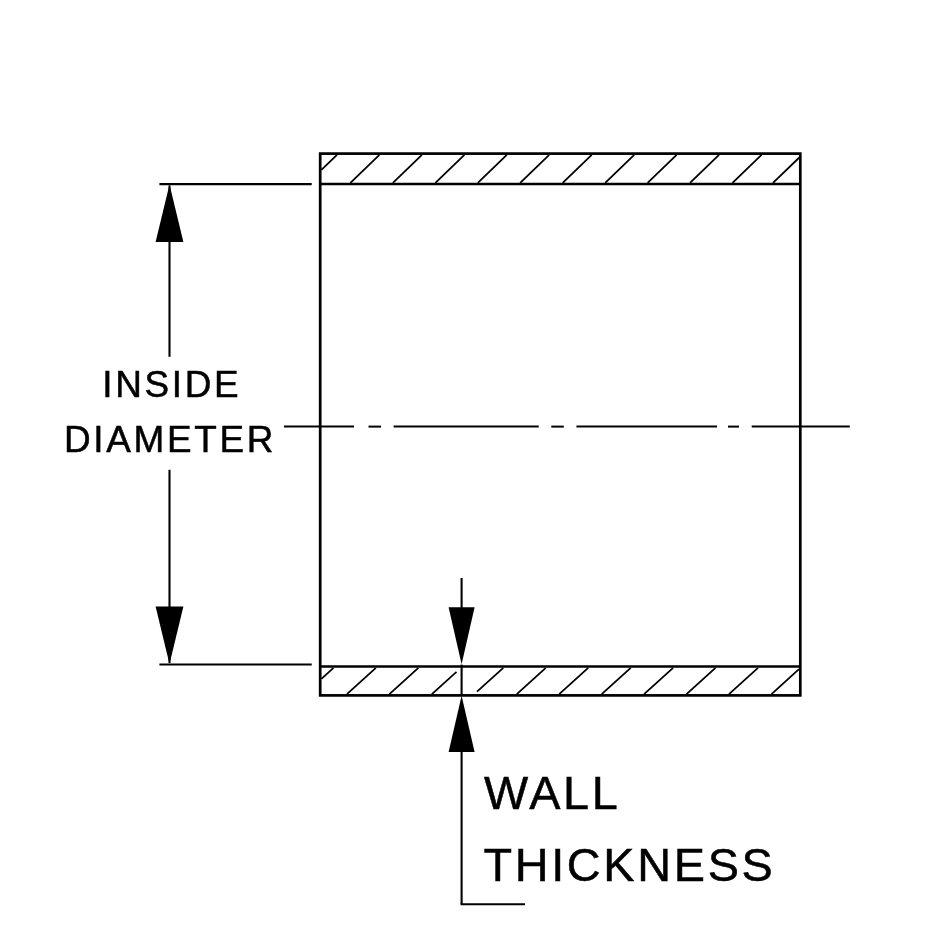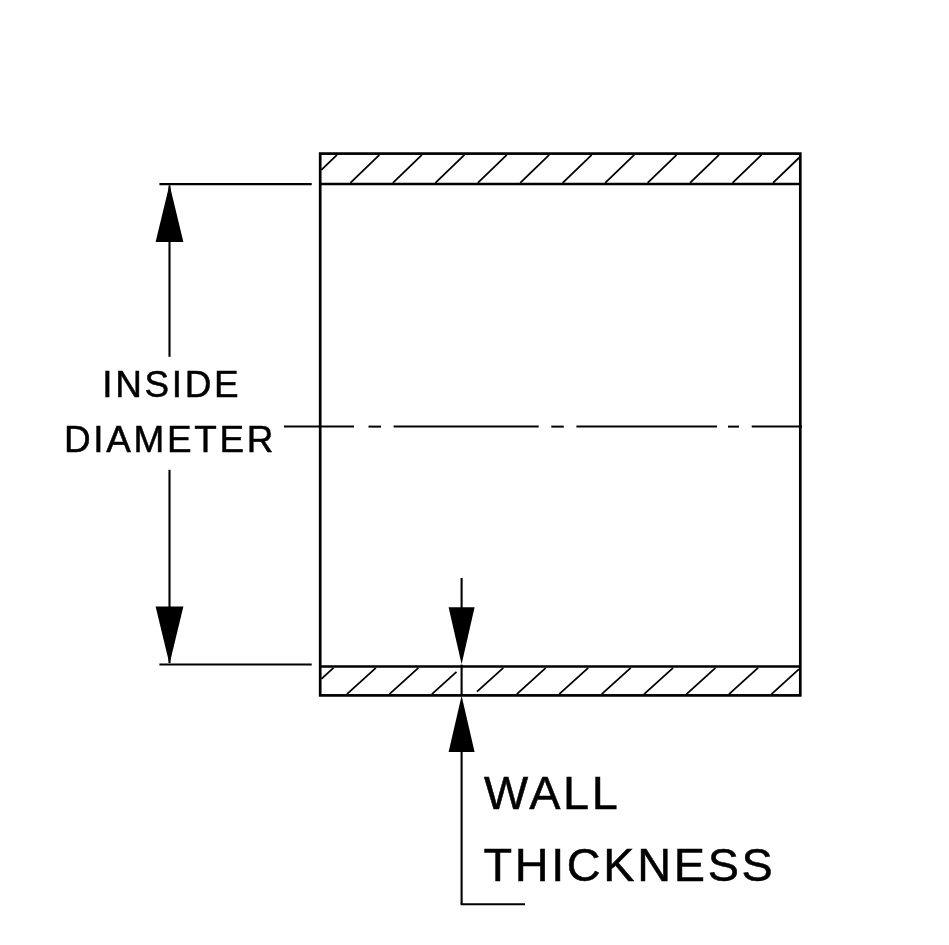--- a/index.html
+++ b/index.html
@@ -1,16 +1,16 @@
 <!DOCTYPE html>
 <html><head>
 <meta charset="utf-8">
 <style>
   html,body{margin:0;padding:0;background:#ffffff;}
-  .wrap{width:802px;height:945px;position:relative;overflow:hidden;}
+  .wrap{width:949px;height:945px;position:relative;overflow:hidden;}
   svg{display:block;}
   text{font-family:"Liberation Sans",sans-serif;fill:#000;stroke:#000;stroke-width:0.5;}
 </style>
 </head>
 <body>
 <div class="wrap">
 <svg width="949" height="945" viewBox="0 0 949 945" xmlns="http://www.w3.org/2000/svg">
   <rect x="0" y="0" width="949" height="945" fill="#ffffff"></rect>
 
   <g stroke="#000" stroke-width="1.8">

